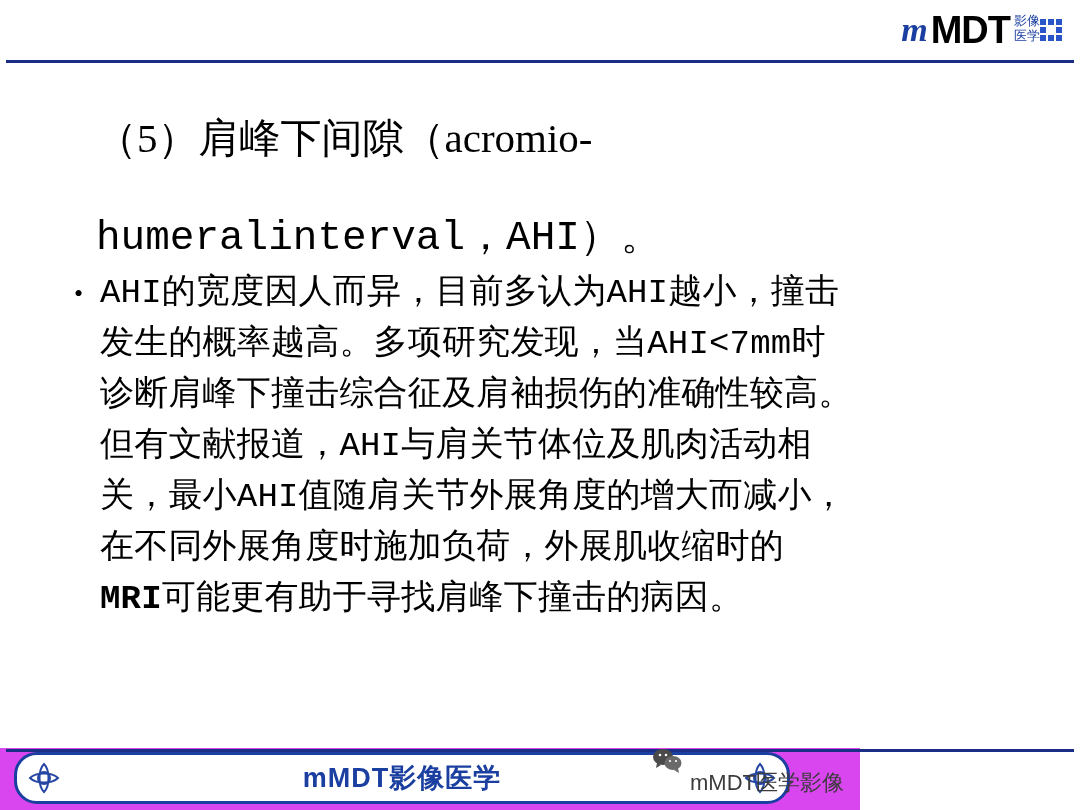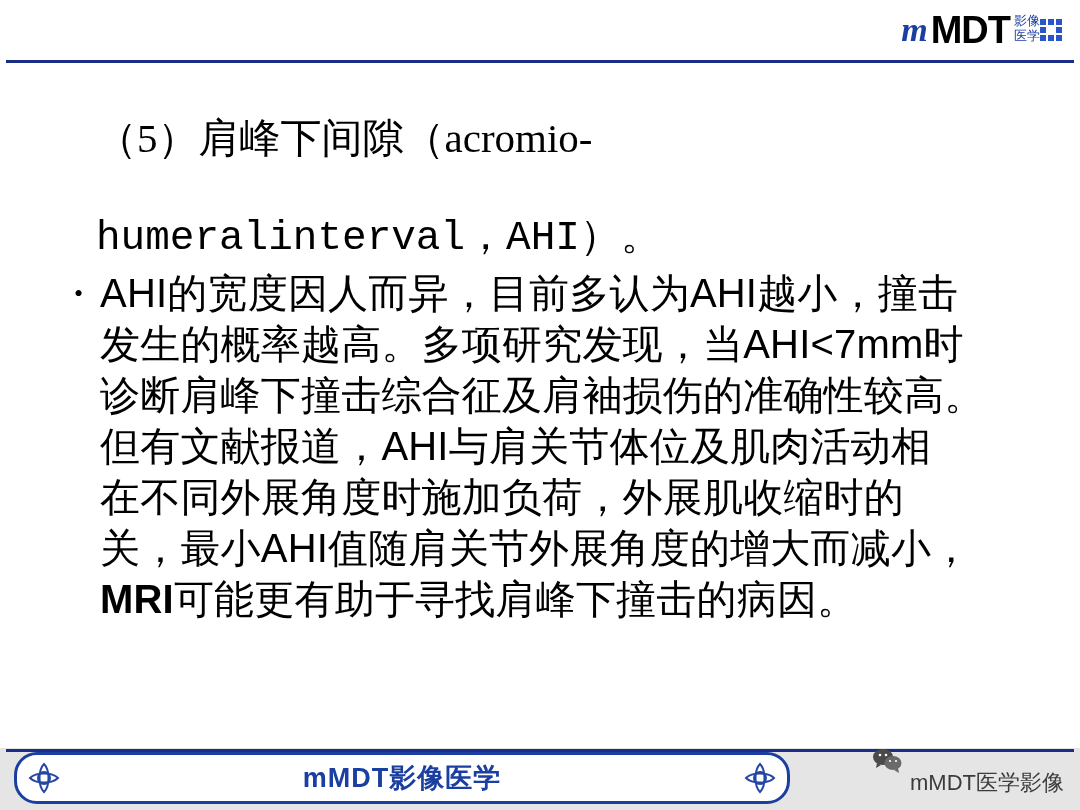--- a/index.html
+++ b/index.html
@@ -119,43 +119,43 @@
   }
   .bullet-dot {
     font-size: 26px;
     line-height: 52px;
     color: #000;
     width: 26px;
     flex: 0 0 26px;
     text-align: left;
   }
   .bullet-text {
-    font-family: Liberation Sans, sans-serif;
-    font-size: 40px;
+    font-family: Liberation Mono, monospace;
+    font-size: 34px;
     line-height: 51px;
     color: #000000;
     letter-spacing: 0.2px;
     text-align: justify;
   }
   .bullet-text .bold {
     font-weight: bold;
   }
   .bullet-text .ln {
     display: block;
     white-space: nowrap;
   }
 
   
   .bottombar {
     position: absolute;
     left: 0;
     bottom: 0;
-    width: 1080px;
+    width: 860px;
     height: 62px;
-    background: #e5e5e5;
+    background: #d946ef;
   }
   .bottom-rule {
     position: absolute;
     left: 6px;
     bottom: 58px;
     width: 1068px;
     height: 3px;
     background: #1b2e86;
   }
   .banner {
@@ -241,22 +241,22 @@
     <div class="title-line">humeralinterval，AHI）。</div>
   </div>
 
   <div class="body-block">
     <div class="bullet-dot">•</div>
     <div class="bullet-text">
       <span class="ln">AHI的宽度因人而异，目前多认为AHI越小，撞击</span>
       <span class="ln">发生的概率越高。多项研究发现，当AHI&lt;7mm时</span>
       <span class="ln">诊断肩峰下撞击综合征及肩袖损伤的准确性较高。</span>
       <span class="ln">但有文献报道，AHI与肩关节体位及肌肉活动相</span>
+      <span class="ln">关，最小AHI值随肩关节外展角度的增大而减小，</span>
       <span class="ln">在不同外展角度时施加负荷，外展肌收缩时的</span>
-      <span class="ln">关，最小AHI值随肩关节外展角度的增大而减小，</span>
       <span class="ln"><span class="bold">MRI</span><span>可能更有助于寻找肩峰下撞击的病因。</span></span>
     </div>
   </div>
 
   <div class="bottombar">
     <div class="bottom-rule"></div>
     <div class="banner">
       <svg class="banner-orn left" viewBox="0 0 34 34">
         <g fill="none" stroke="#1b3fa0" stroke-width="2">
           <circle cx="17" cy="17" r="6"></circle>

